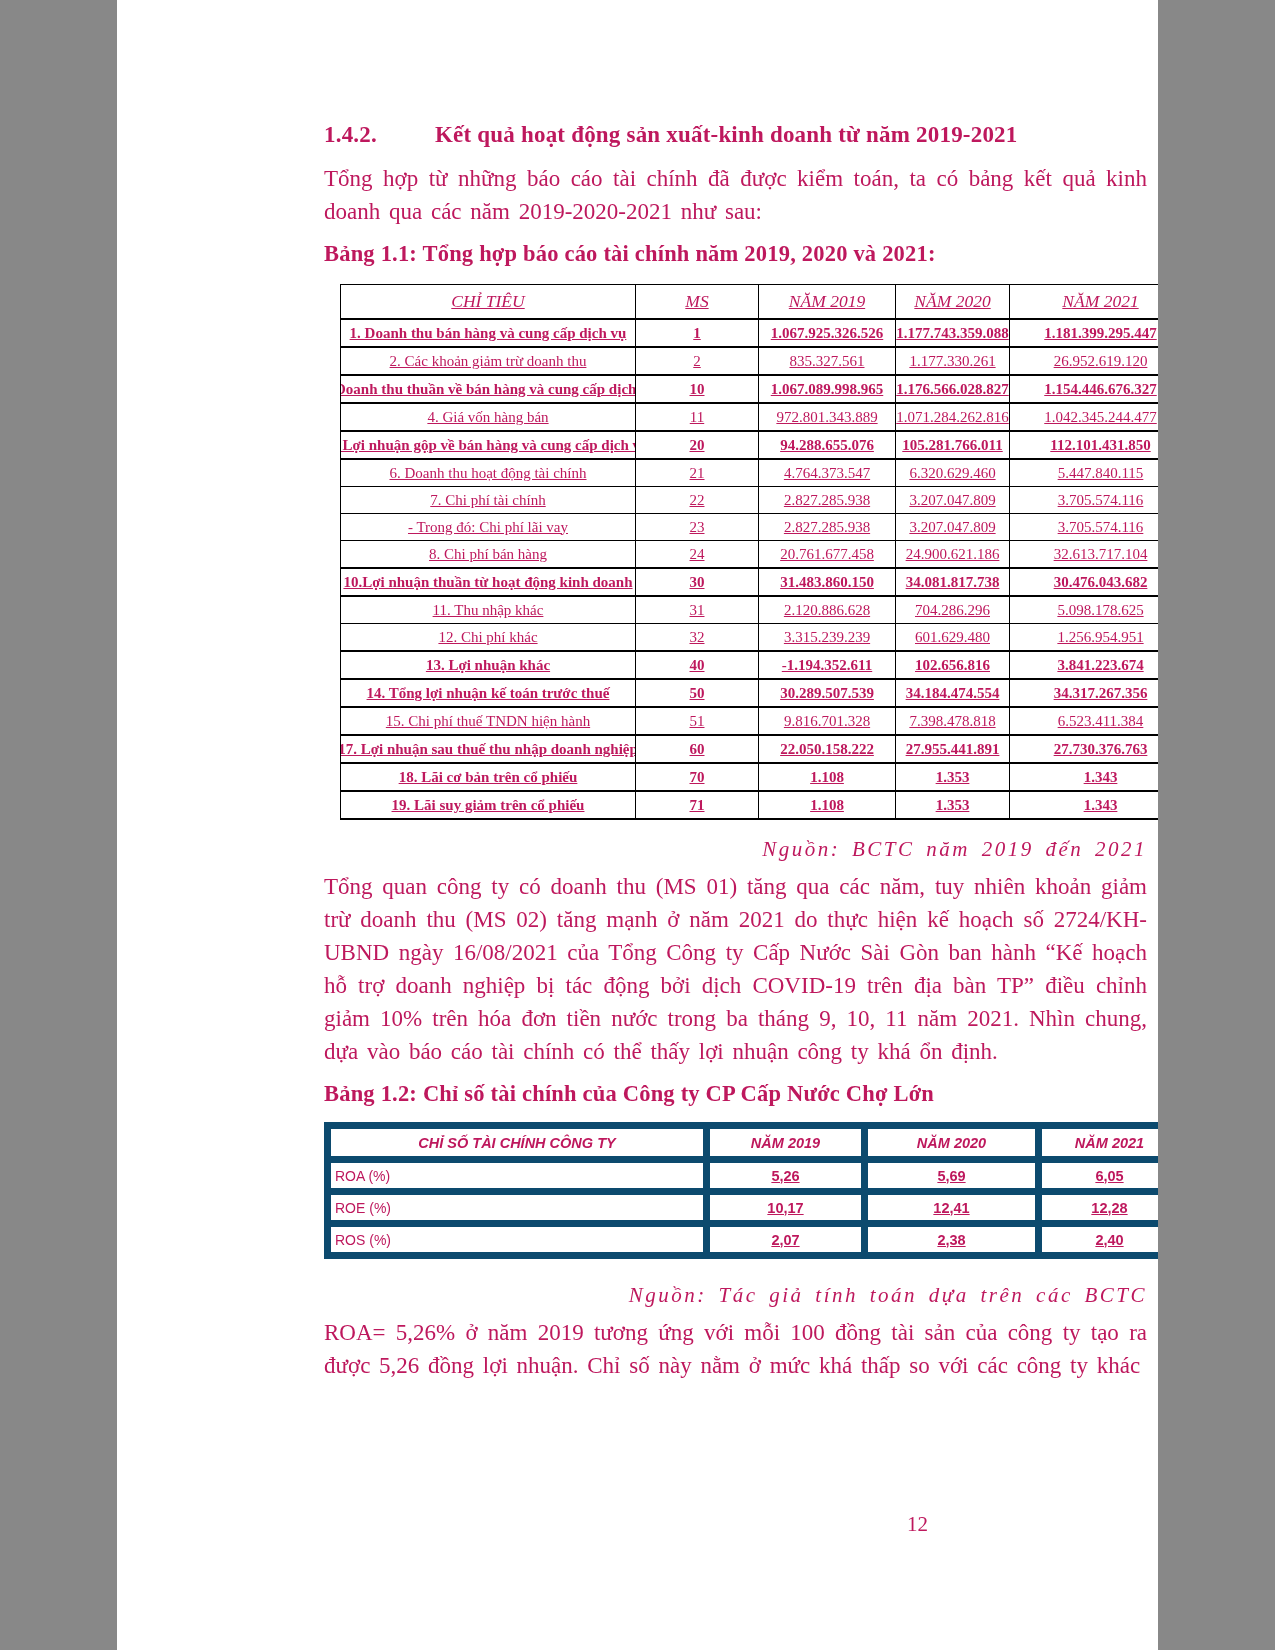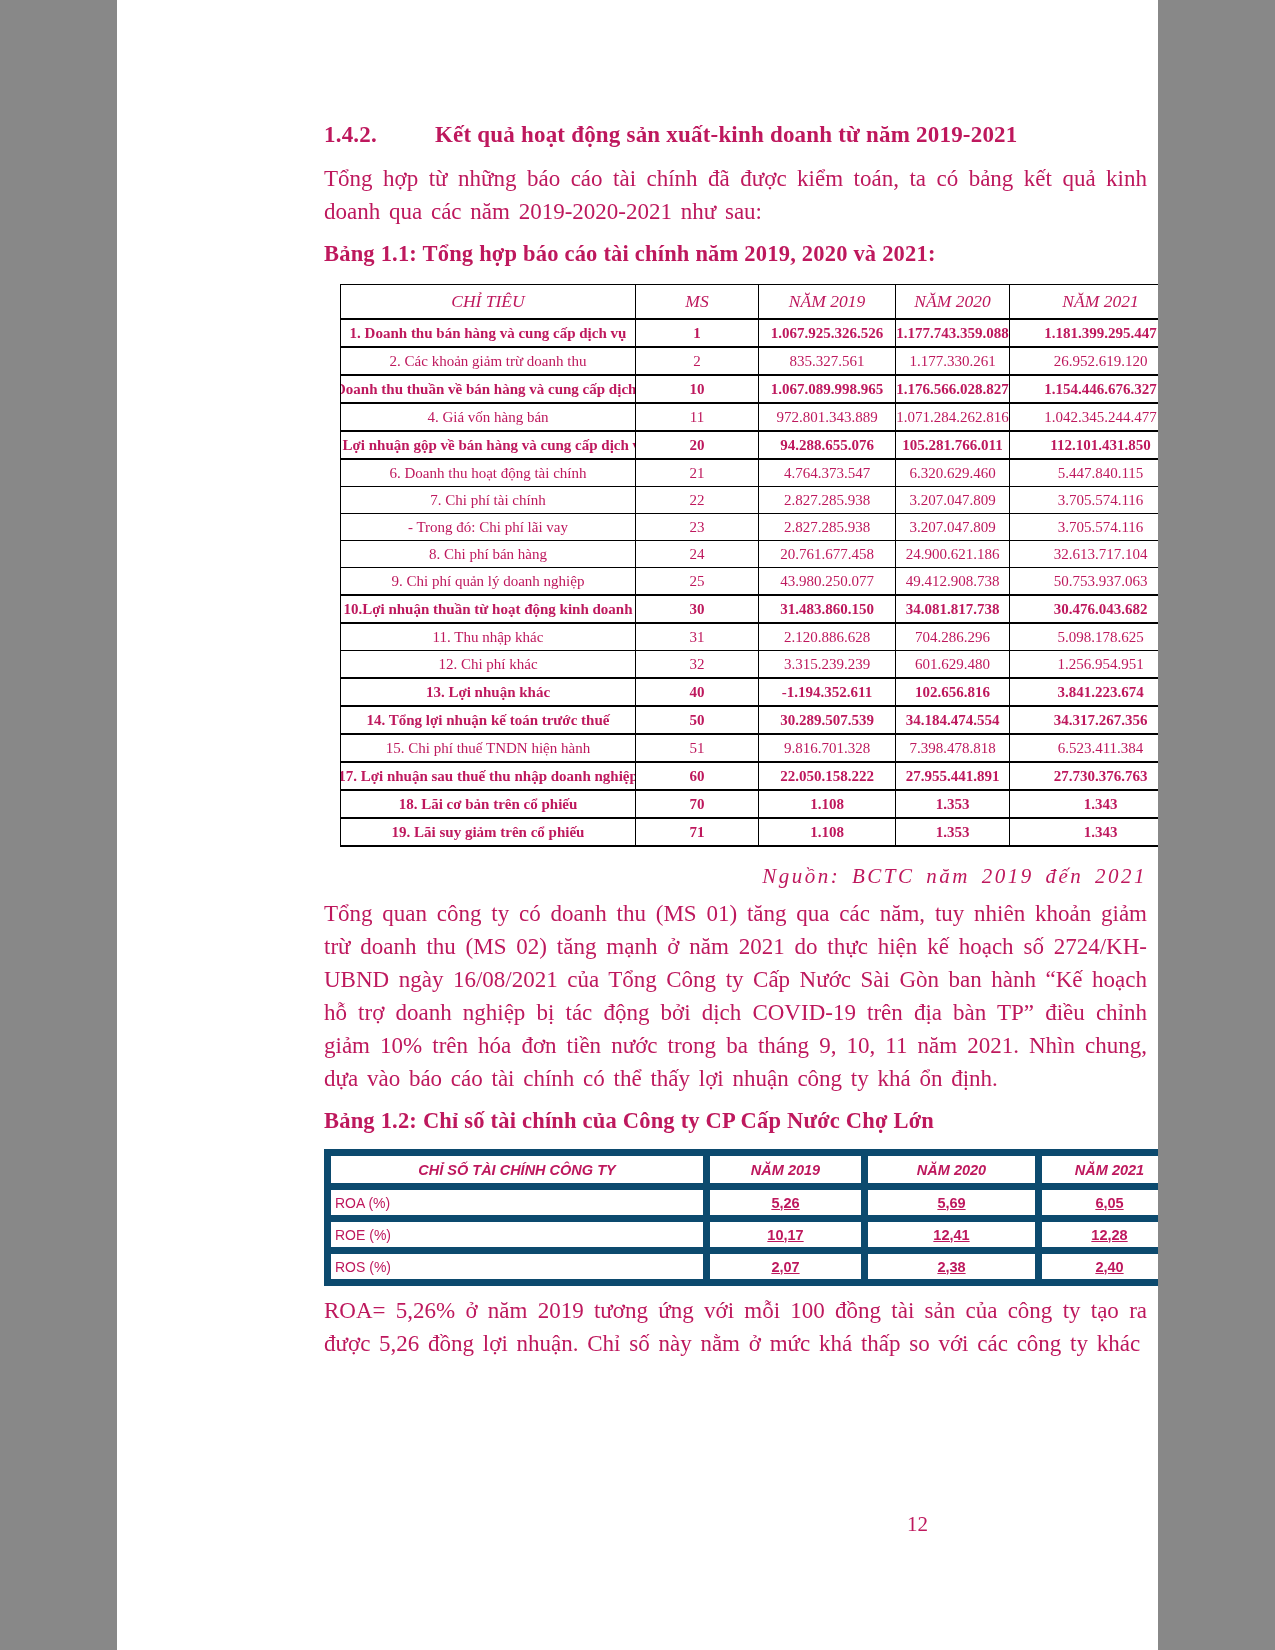--- a/index.html
+++ b/index.html
@@ -43,20 +43,21 @@
     text-align:right;
     letter-spacing:2.5px;
     word-spacing:4px;
   }
   
   table{border-collapse:collapse; table-layout:fixed;}
   .t1{
     margin-top:17px; margin-left:16px;
     width:851px;
     font-size:15px;
+    text-decoration:underline;
   }
   .t1 td{
     border:1px solid #000;
     height:26px;
     text-align:center;
     padding:0;
     overflow:hidden;
   }
   .t1 tr.thead td{
     height:33px;
@@ -217,31 +218,20 @@
         <td>
               <div class="labelwrap">
                 <span>8. Chi phí bán hàng</span>
               </div>
             </td>
         <td>24</td>
         <td>20.761.677.458</td>
         <td>24.900.621.186</td>
         <td>32.613.717.104</td>
       </tr>
-      <tr>
-        <td>
-              <div class="labelwrap">
-                <span>9. Chi phí quản lý doanh nghiệp</span>
-              </div>
-            </td>
-        <td>25</td>
-        <td>43.980.250.077</td>
-        <td>49.412.908.738</td>
-        <td>50.753.937.063</td>
-      </tr>
       <tr class="emph">
         <td>
               <div class="labelwrap">
                 <span>10.Lợi nhuận thuần từ hoạt động kinh doanh</span>
               </div>
             </td>
         <td>30</td>
         <td>31.483.860.150</td>
         <td>34.081.817.738</td>
         <td>30.476.043.682</td>
@@ -371,19 +361,20 @@
       </tr>
       <tr>
         <td class="lbl">ROS (%)</td>
         <td class="val">2,07</td>
         <td class="val">2,38</td>
         <td class="val">2,40</td>
       </tr>
     </tbody>
       </table>
 
+    <div class="source" style="margin-top:24px">Nguồn: Tác giả tính toán dựa trên các BCTC</div>
 
     <p class="para" style="margin-top:8px">ROA= 5,26% ở năm 2019 tương ứng với mỗi 100 đồng tài sản của công ty tạo ra được 5,26 đồng lợi nhuận. Chỉ số này nằm ở mức khá thấp so với các công ty khác</p>
 
   </div>
 
   <div class="pageno">12</div>
 </div>
 
 </body></html>

